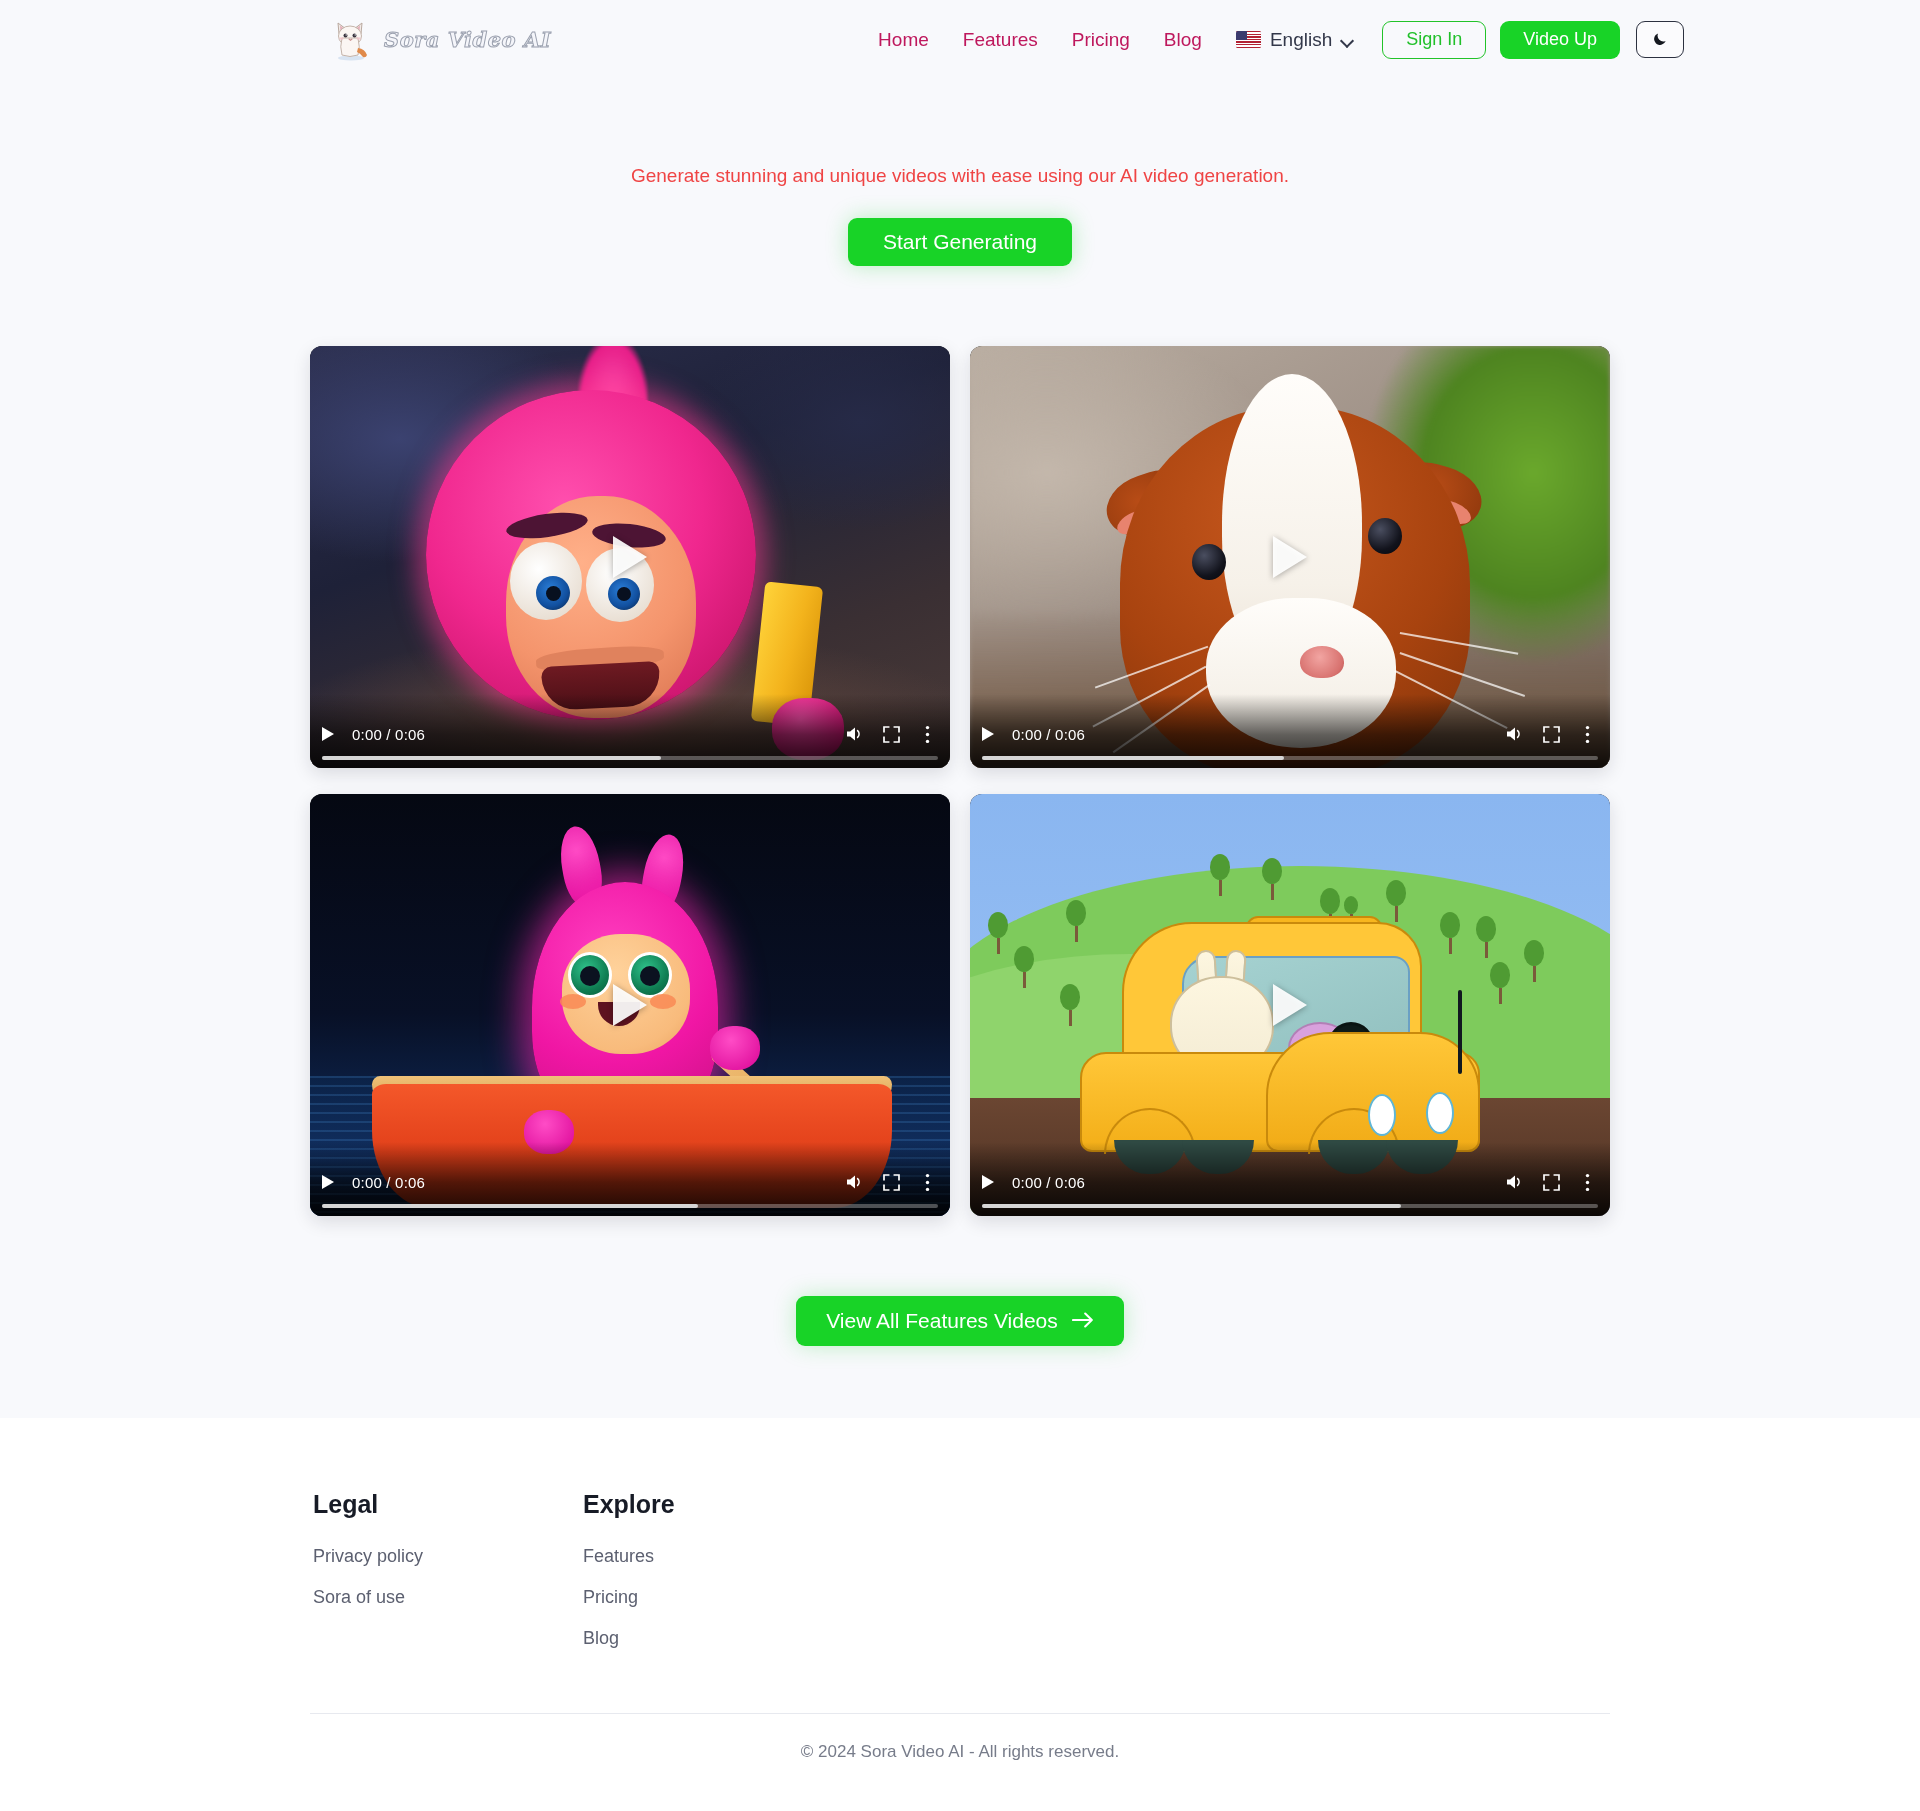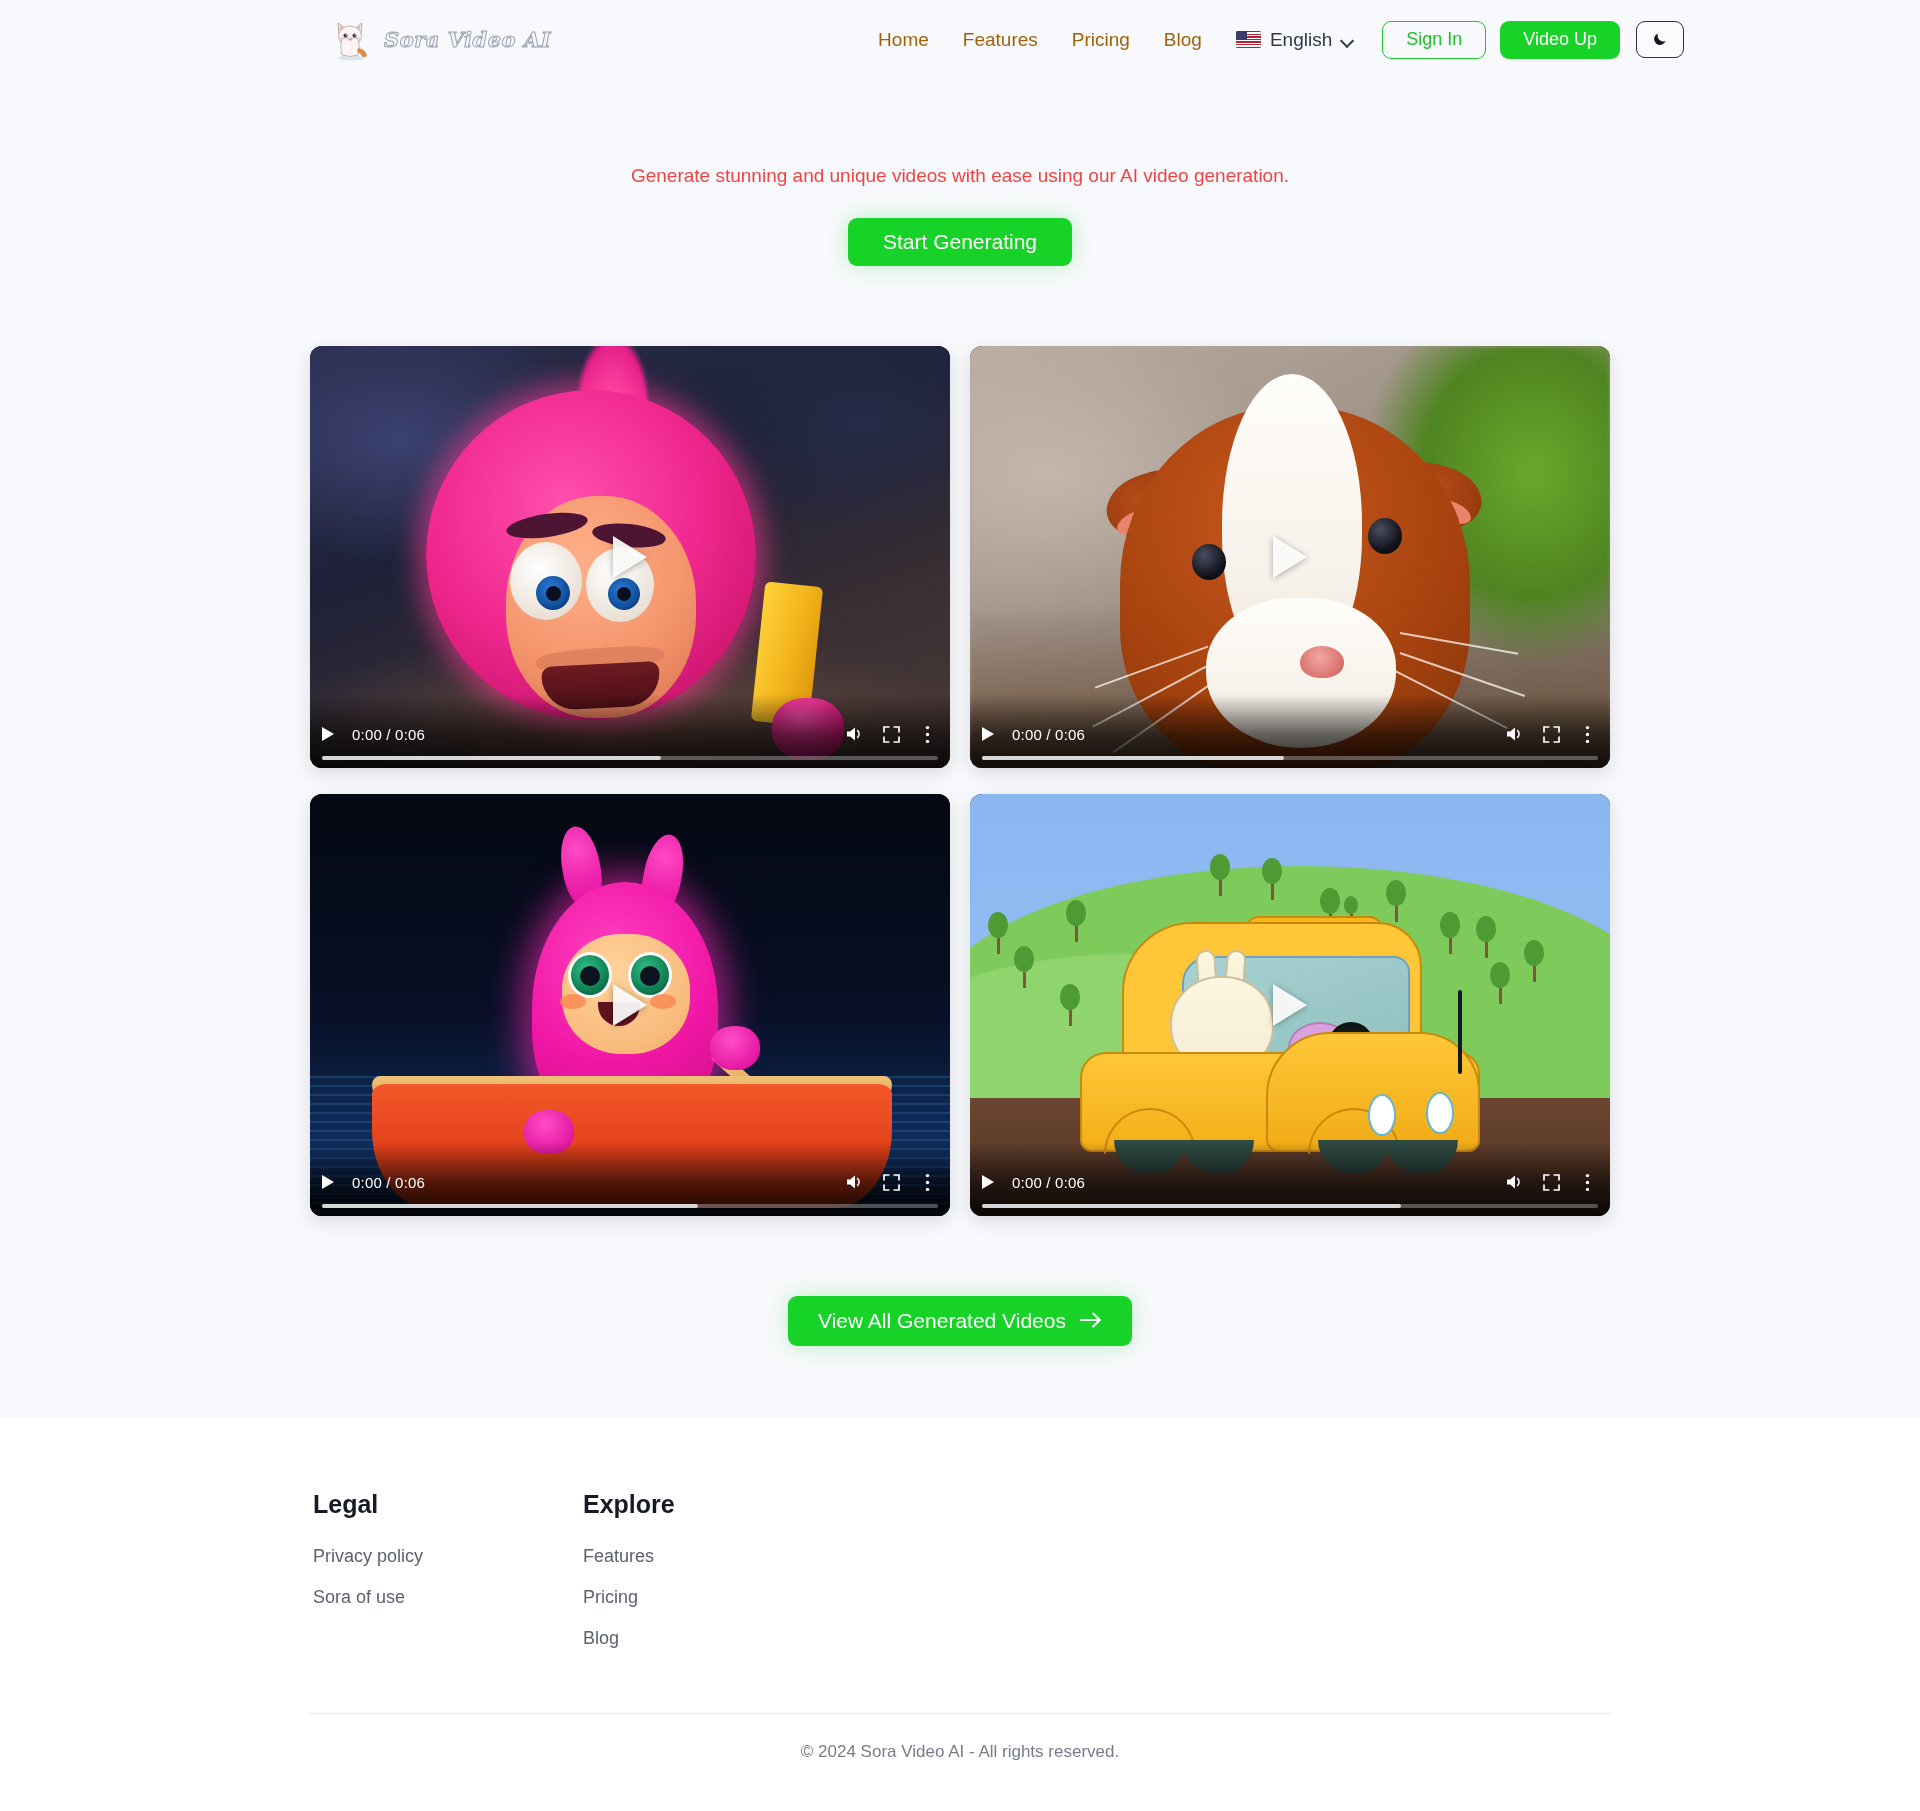--- a/index.html
+++ b/index.html
@@ -57,21 +57,21 @@
     gap: 0;
   }
   .nav-links {
     display: flex;
     align-items: center;
     gap: 34px;
     margin-right: 34px;
   }
   .nav-link {
     font-size: 19px;
-    color: #a16207;
+    color: #be185d;
     text-decoration: none;
     white-space: nowrap;
   }
   .lang-select {
     display: flex;
     align-items: center;
     gap: 9px;
     margin-right: 28px;
     cursor: pointer;
   }
@@ -993,21 +993,21 @@
         <div class="progress-track">
           <div class="progress-fill" style="width: 68%;"></div>
         </div>
       </div>
     </div>
 
   </section>
 
   <div class="viewall-wrap">
     <button class="btn-viewall">
-      <span>View All Generated Videos</span>
+      <span>View All Features Videos</span>
       <span>
         <svg width="22" height="16" viewBox="0 0 22 16">
             <path d="M1 8h18M13.2 1.6L19.8 8l-6.6 6.4" stroke="#fff" stroke-width="2.1" fill="none" stroke-linecap="round" stroke-linejoin="round"></path>
           </svg>
       </span>
     </button>
   </div>
 </main>
 
 <footer class="site-footer">

